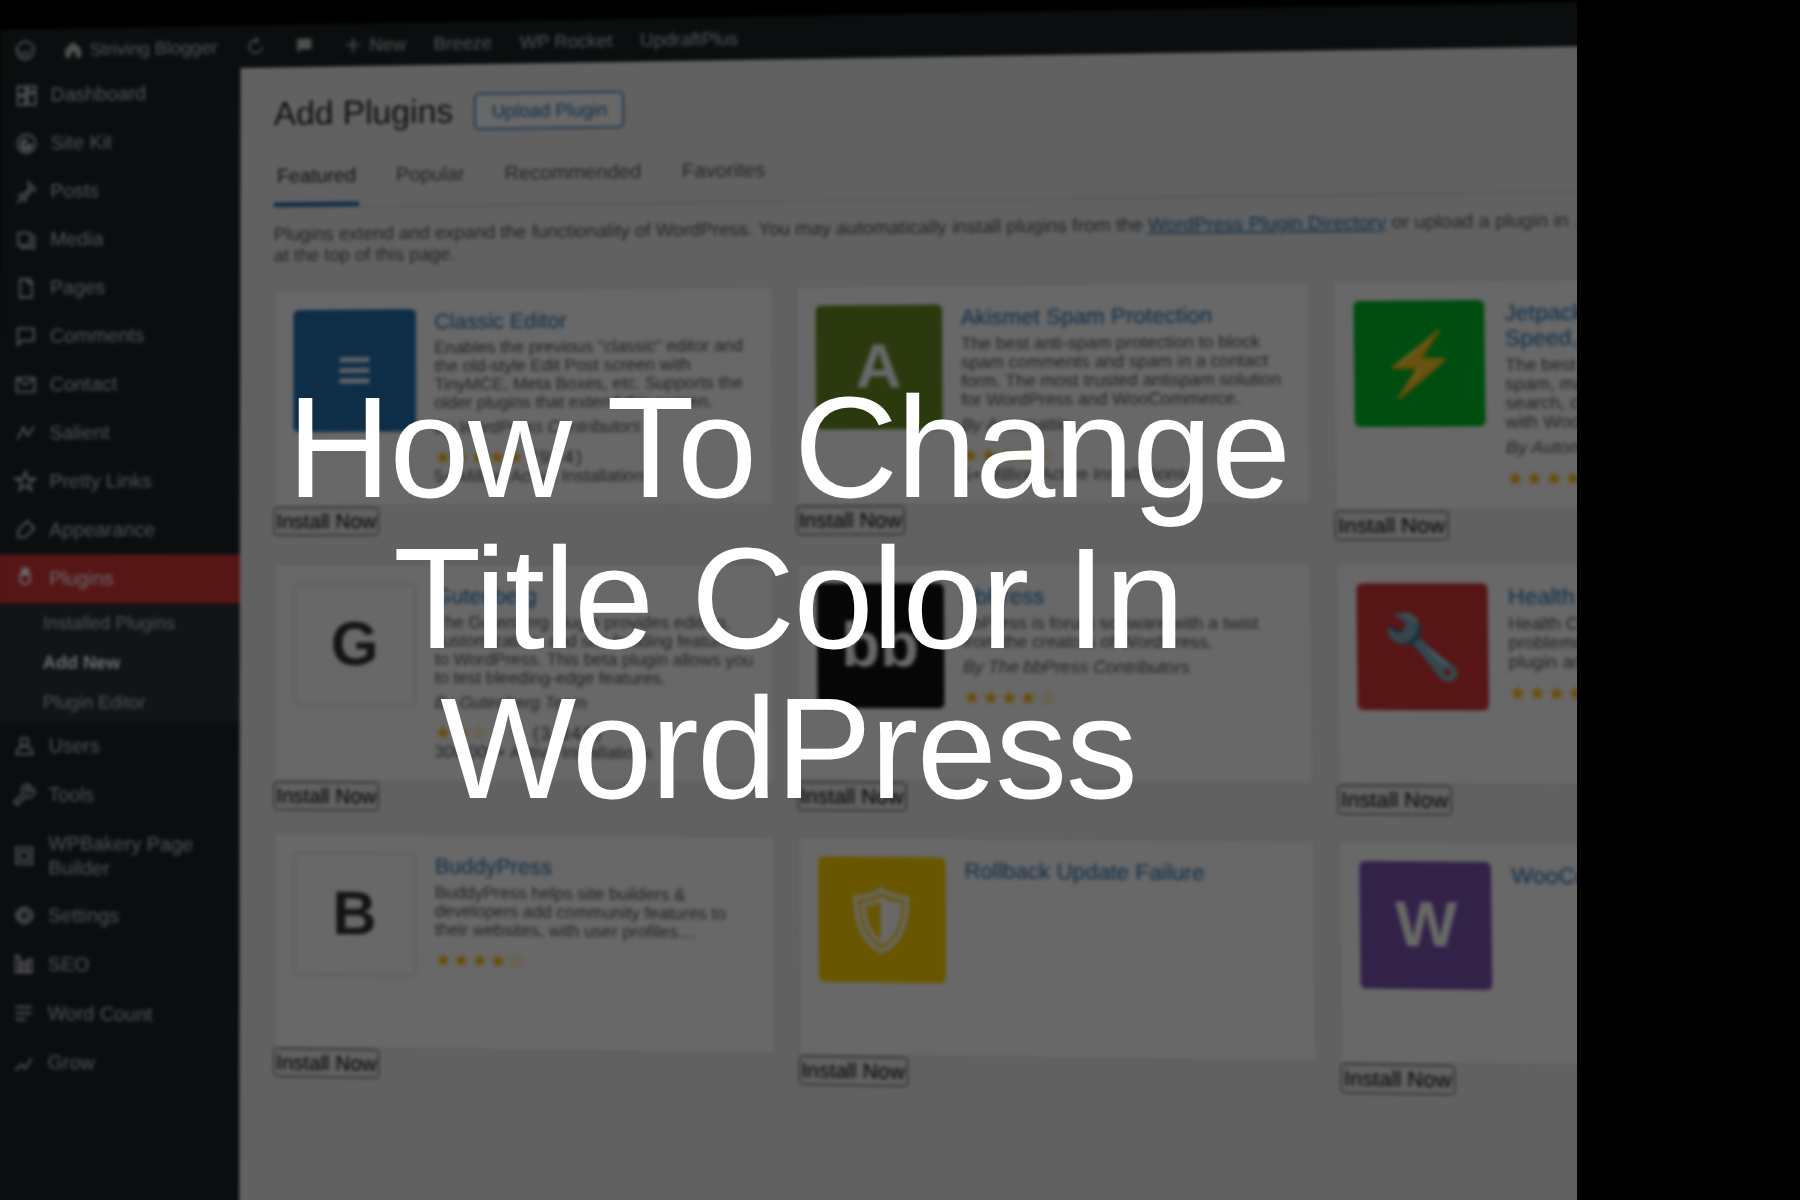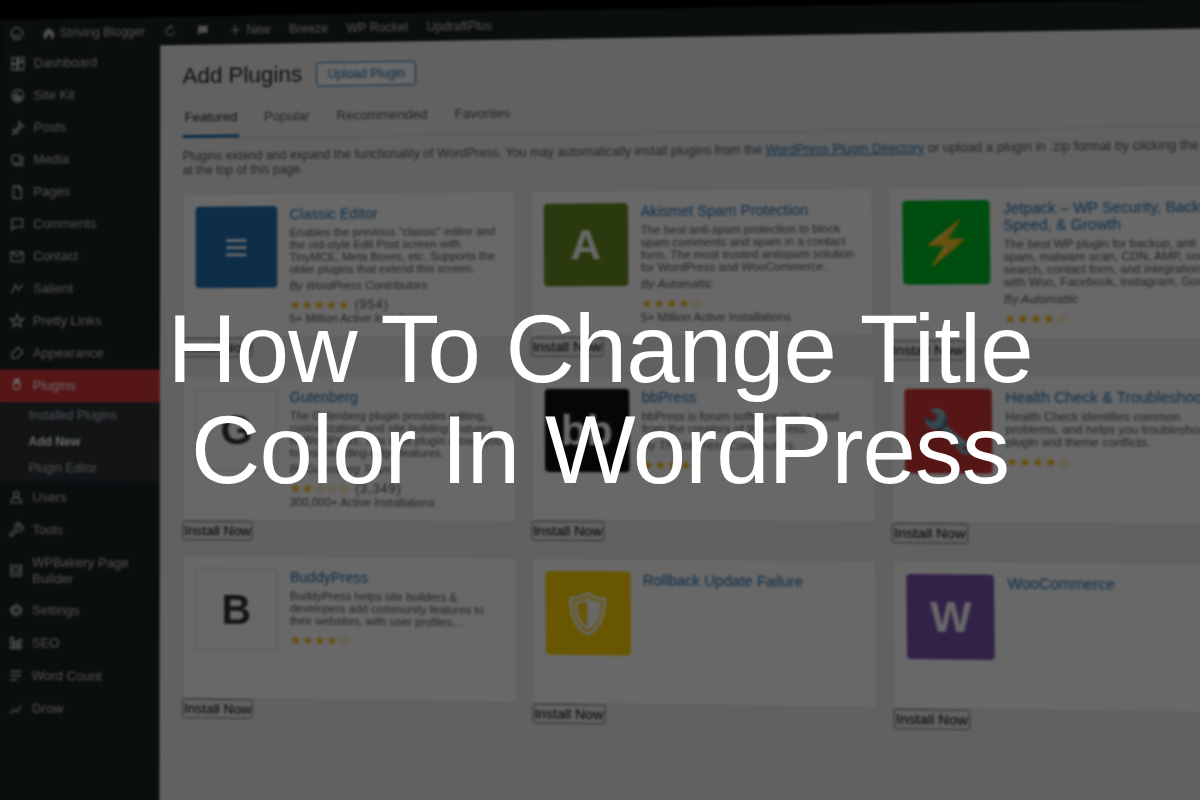--- a/index.html
+++ b/index.html
@@ -1,20 +1,20 @@
 <!DOCTYPE html>
 <html><head>
 <meta charset="utf-8">
 <style>
 * { margin: 0; padding: 0; box-sizing: border-box; font-family: -apple-system, "Segoe UI", Helvetica, Arial, sans-serif; }
 html, body { width: 1200px; height: 800px; overflow: hidden; background: #000; }
 
 .stage {
   position: relative;
-  width: 1200px;
+  width: 1051px;
   height: 800px;
   background: #000;
   overflow: hidden;
 }
 
 
 .screen {
   position: absolute;
   left: 0; top: 20px;
   width: 1200px; height: 780px;

